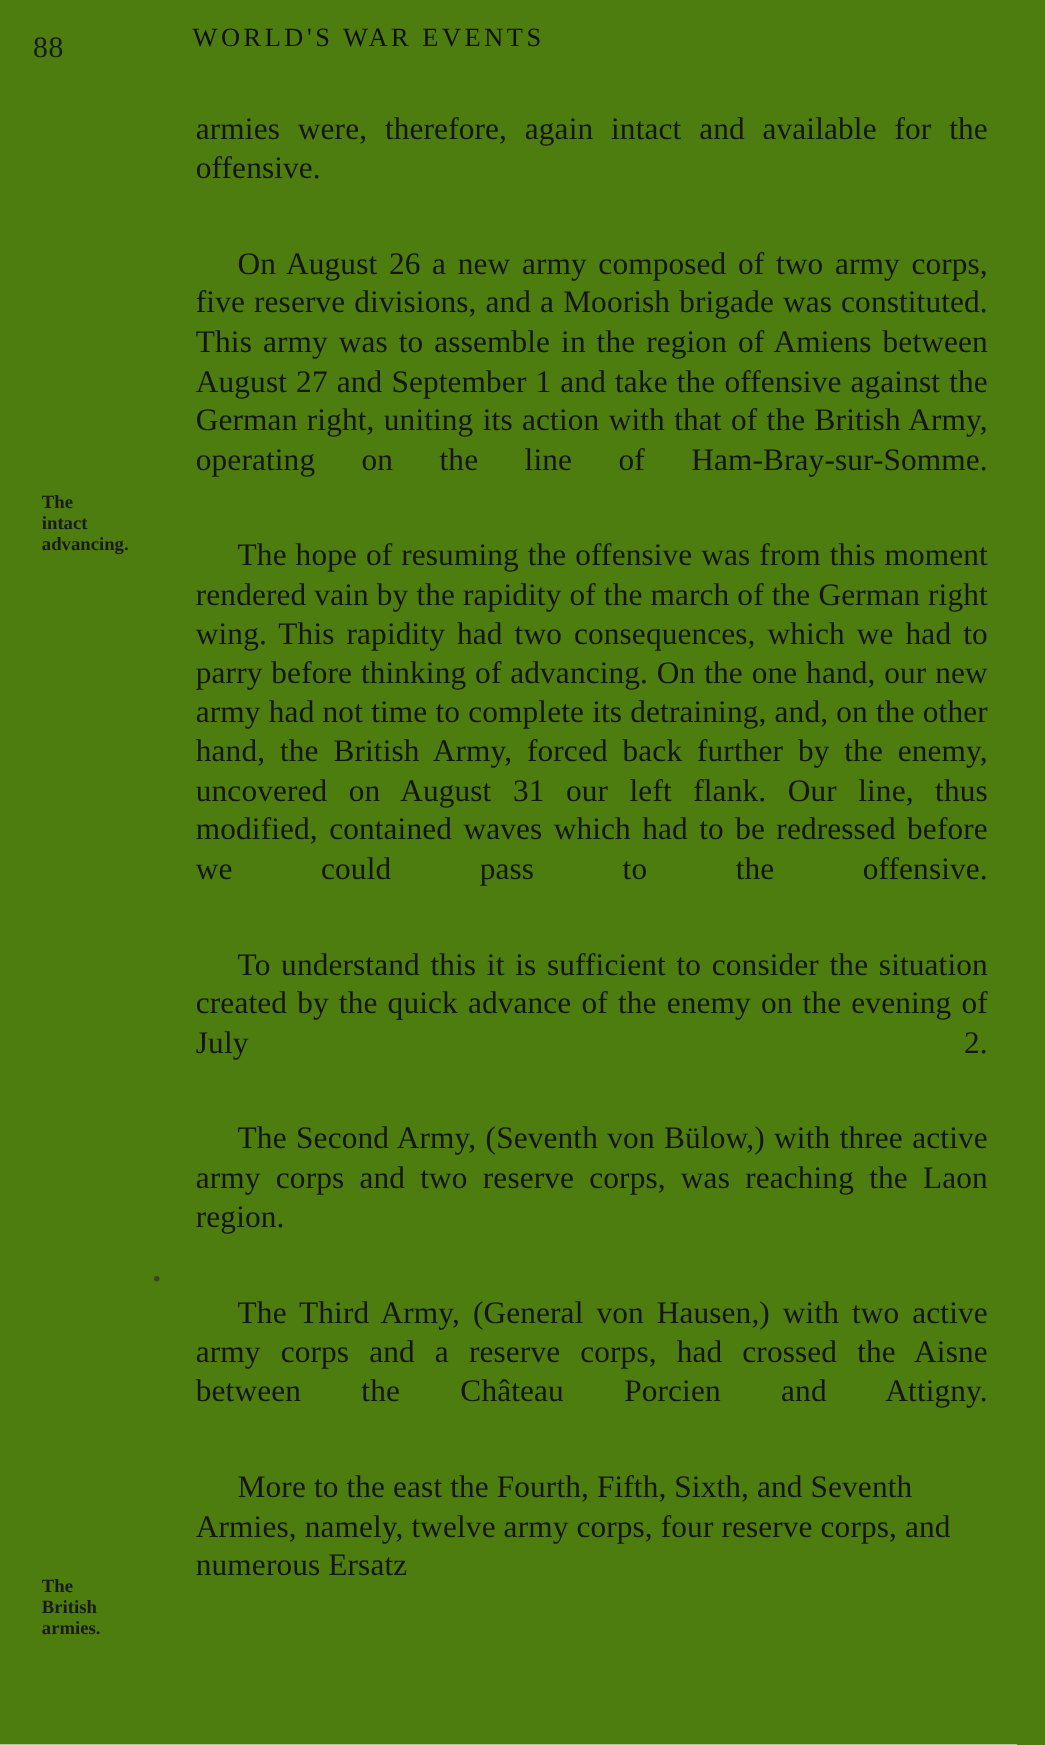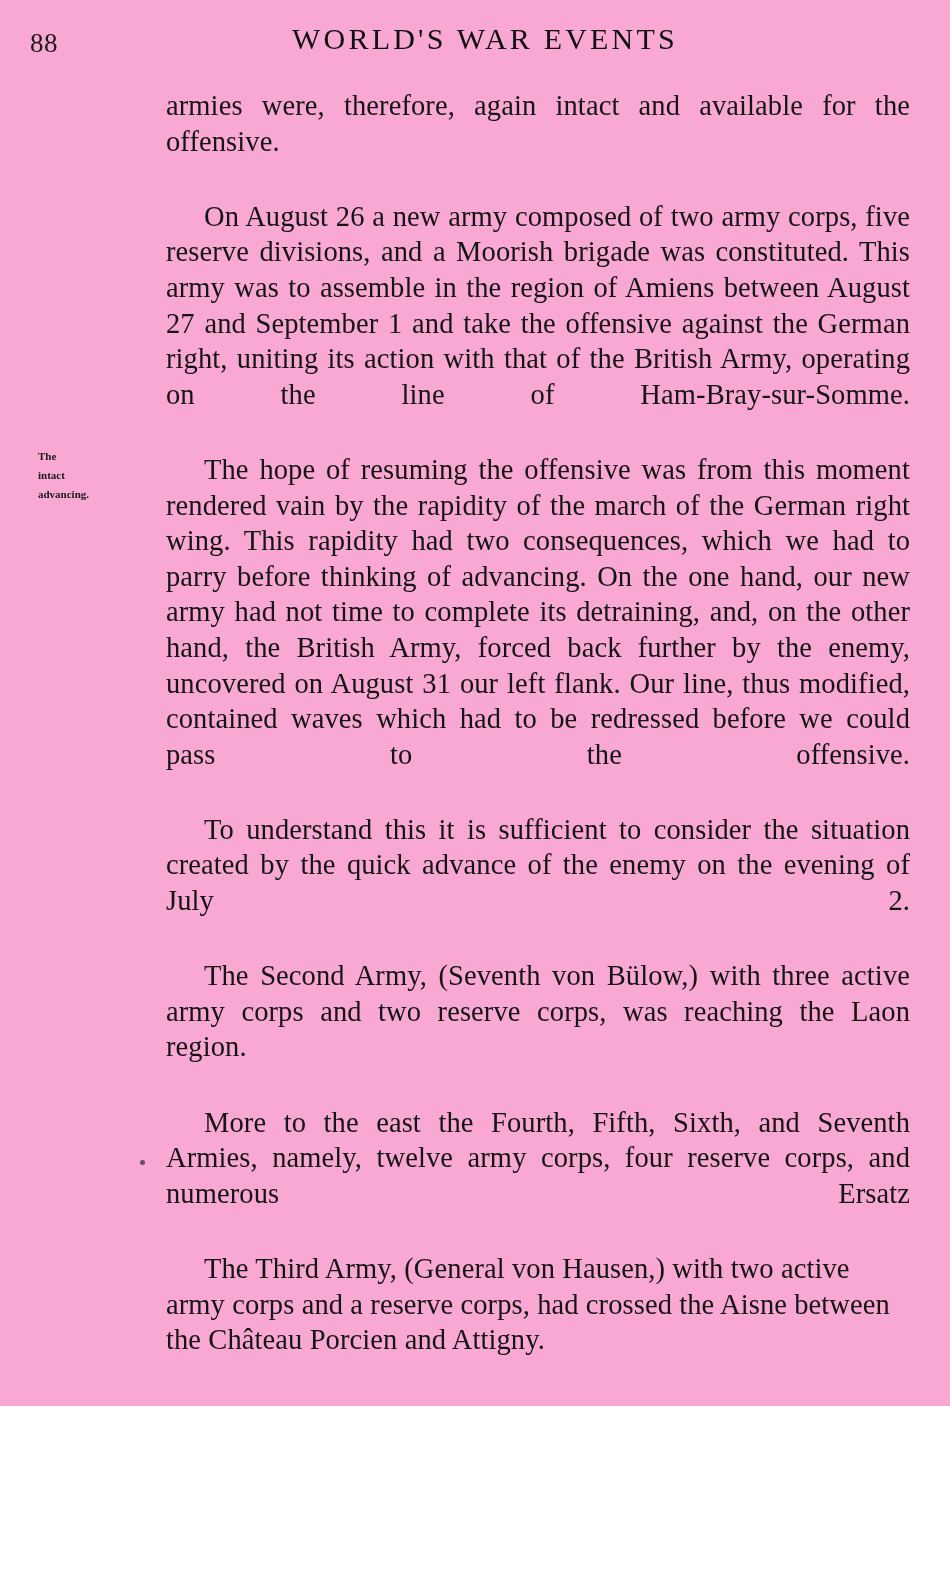--- a/index.html
+++ b/index.html
@@ -3,22 +3,22 @@
 <meta charset="utf-8">
 <style>
   html, body {
     margin: 0;
     padding: 0;
     background: #ffffff;
   }
   .page {
     position: relative;
     width: 950px;
-    height: 1406px;
-    background: #f9a8d4;
+    height: 1586px;
+    background: #4d7c0f;
     overflow: hidden;
     font-family: "Liberation Serif", serif;
     color: #141414;
   }
   
   .header {
     position: absolute;
     top: 22px;
     left: 0;
     width: 950px;
@@ -30,35 +30,34 @@
     top: 6px;
     font-size: 27px;
     letter-spacing: 0.5px;
     color: #1a1a1a;
   }
   .running-head {
     position: absolute;
     left: 175px;
     top: 0;
     width: 620px;
-    text-align: center;
-    font-size: 30px;
+    font-size: 24px;
     letter-spacing: 3.2px;
     color: #101010;
     white-space: nowrap;
   }
   
   .text-col {
     position: absolute;
     left: 162px;
     top: 84px;
     width: 752px;
   }
   p.para {
-    margin: 4px;
+    margin: 16px;
     font-size: 28.5px;
     line-height: 35.6px;
     text-align: justify;
     text-justify: inter-word;
     letter-spacing: 0.1px;
     color: #151515;
   }
   p.para .ind {
     display: inline-block;
     width: 38px;
@@ -71,21 +70,21 @@
     content: "";
     display: inline-block;
     width: 100%;
   }
   
   .sidenote {
     position: absolute;
     left: 38px;
     width: 120px;
     font-family: "Liberation Serif", serif;
-    font-size: 11px;
+    font-size: 17px;
     line-height: 19px;
     color: #1a1a1a;
     font-weight: bold;
   }
   .sidenote.n1 { top: 447px; }
   .sidenote.n2 { top: 1432px; }
   .sidenote div { white-space: nowrap; }
   
   .speck {
     position: absolute;
@@ -121,17 +120,17 @@
   </div>
 
   <div class="speck"></div>
 
   <div class="text-col">
     <p class="para"><span>armies were, therefore, again intact and available for the offensive.</span></p>
     <p class="para"><span class="ind"></span><span>On August 26 a new army composed of two army corps, five reserve divisions, and a Moorish brigade was constituted.  This army was to assemble in the region of Amiens between August 27 and September 1 and take the offensive against the German right, uniting its action with that of the British Army, operating on the line of Ham-Bray-sur-Somme.</span></p>
     <p class="para"><span class="ind"></span><span>The hope of resuming the offensive was from this moment rendered vain by the rapidity of the march of the German right wing.  This rapidity had two consequences, which we had to parry before thinking of advancing.  On the one hand, our new army had not time to complete its detraining, and, on the other hand, the British Army, forced back further by the enemy, uncovered on August 31 our left flank. Our line, thus modified, contained waves which had to be redressed before we could pass to the offensive.</span></p>
     <p class="para"><span class="ind"></span><span>To understand this it is sufficient to consider the situation created by the quick advance of the enemy on the evening of July 2.</span></p>
     <p class="para"><span class="ind"></span><span>The Second Army, (Seventh von Bülow,) with three active army corps and two reserve corps, was reaching the Laon region.</span></p>
+    <p class="para"><span class="ind"></span><span>The Third Army, (General von Hausen,) with two active army corps and a reserve corps, had crossed the Aisne between the Château Porcien and Attigny.</span></p>
     <p class="para"><span class="ind"></span><span>More to the east the Fourth, Fifth, Sixth, and Seventh Armies, namely, twelve army corps, four reserve corps, and numerous Ersatz</span></p>
-    <p class="para"><span class="ind"></span><span>The Third Army, (General von Hausen,) with two active army corps and a reserve corps, had crossed the Aisne between the Château Porcien and Attigny.</span></p>
   </div>
 
 </div>
 
 </body></html>

